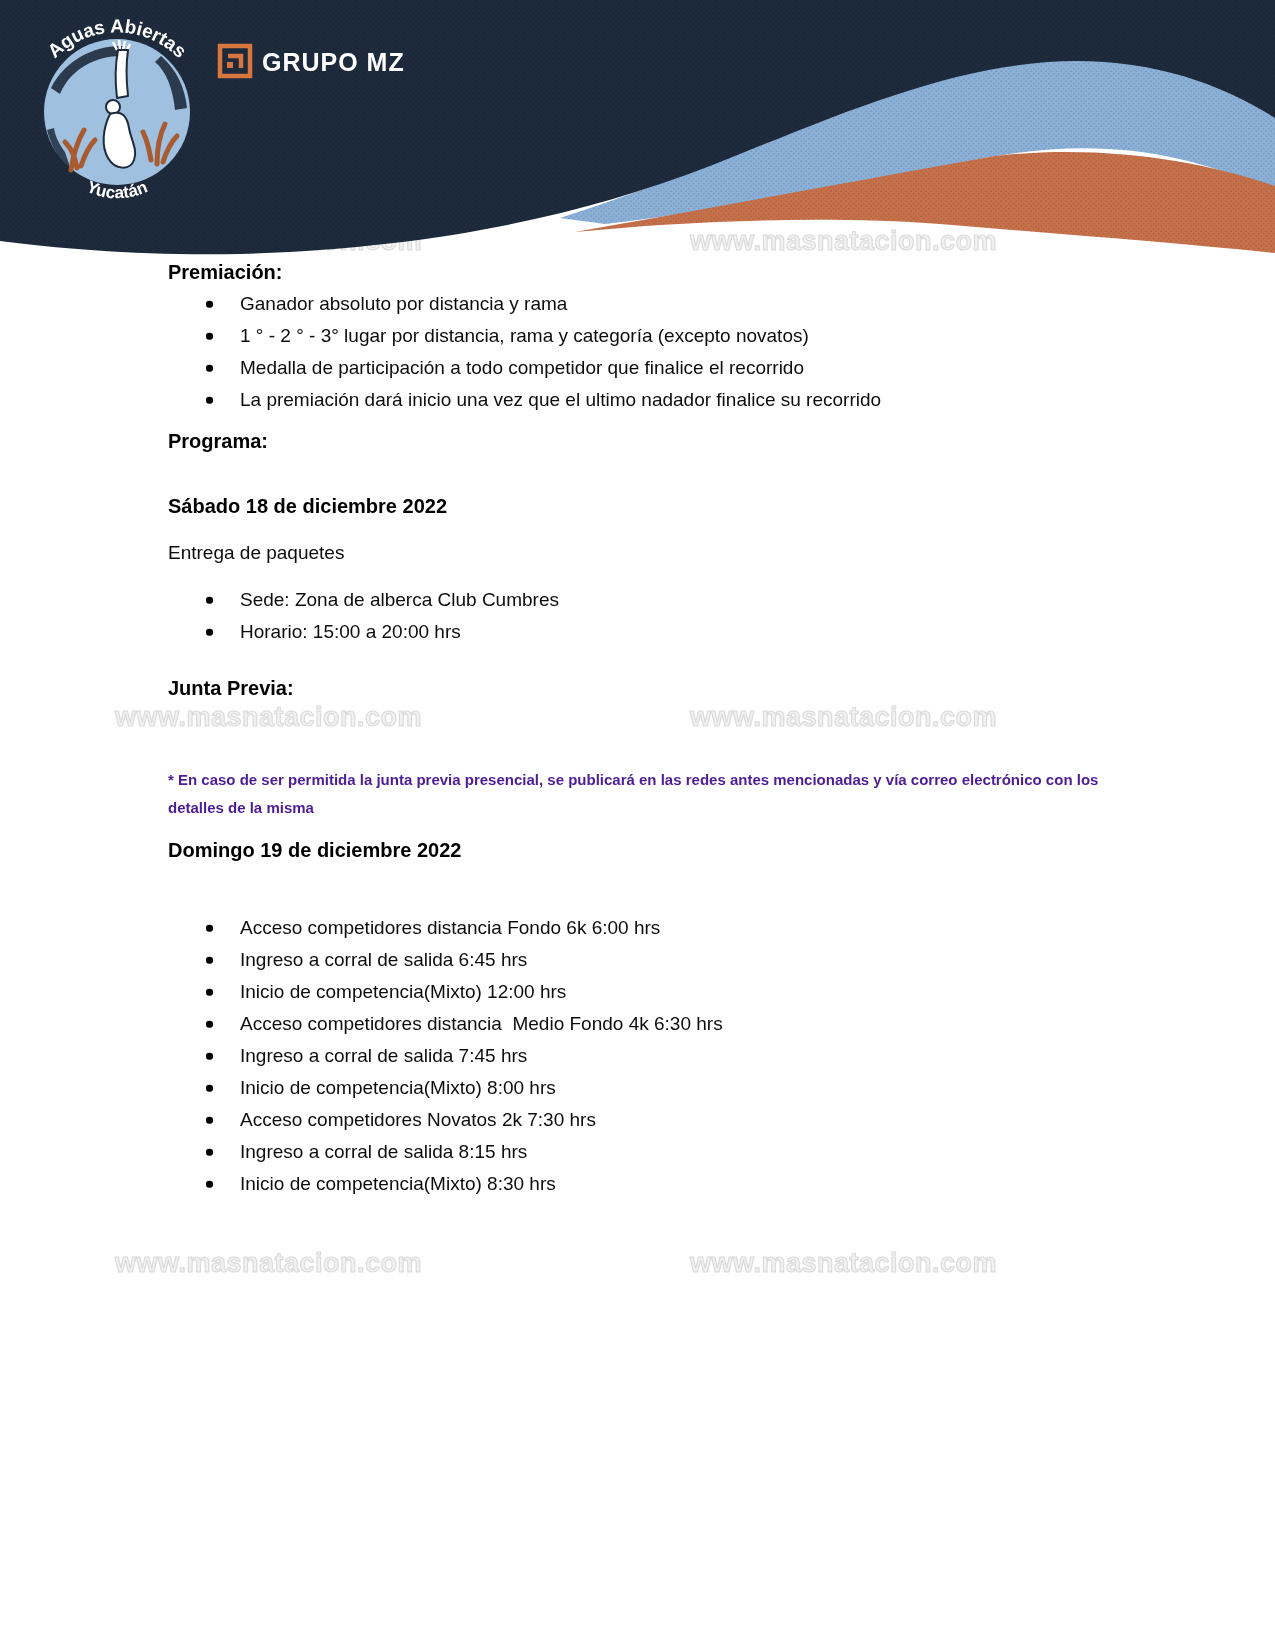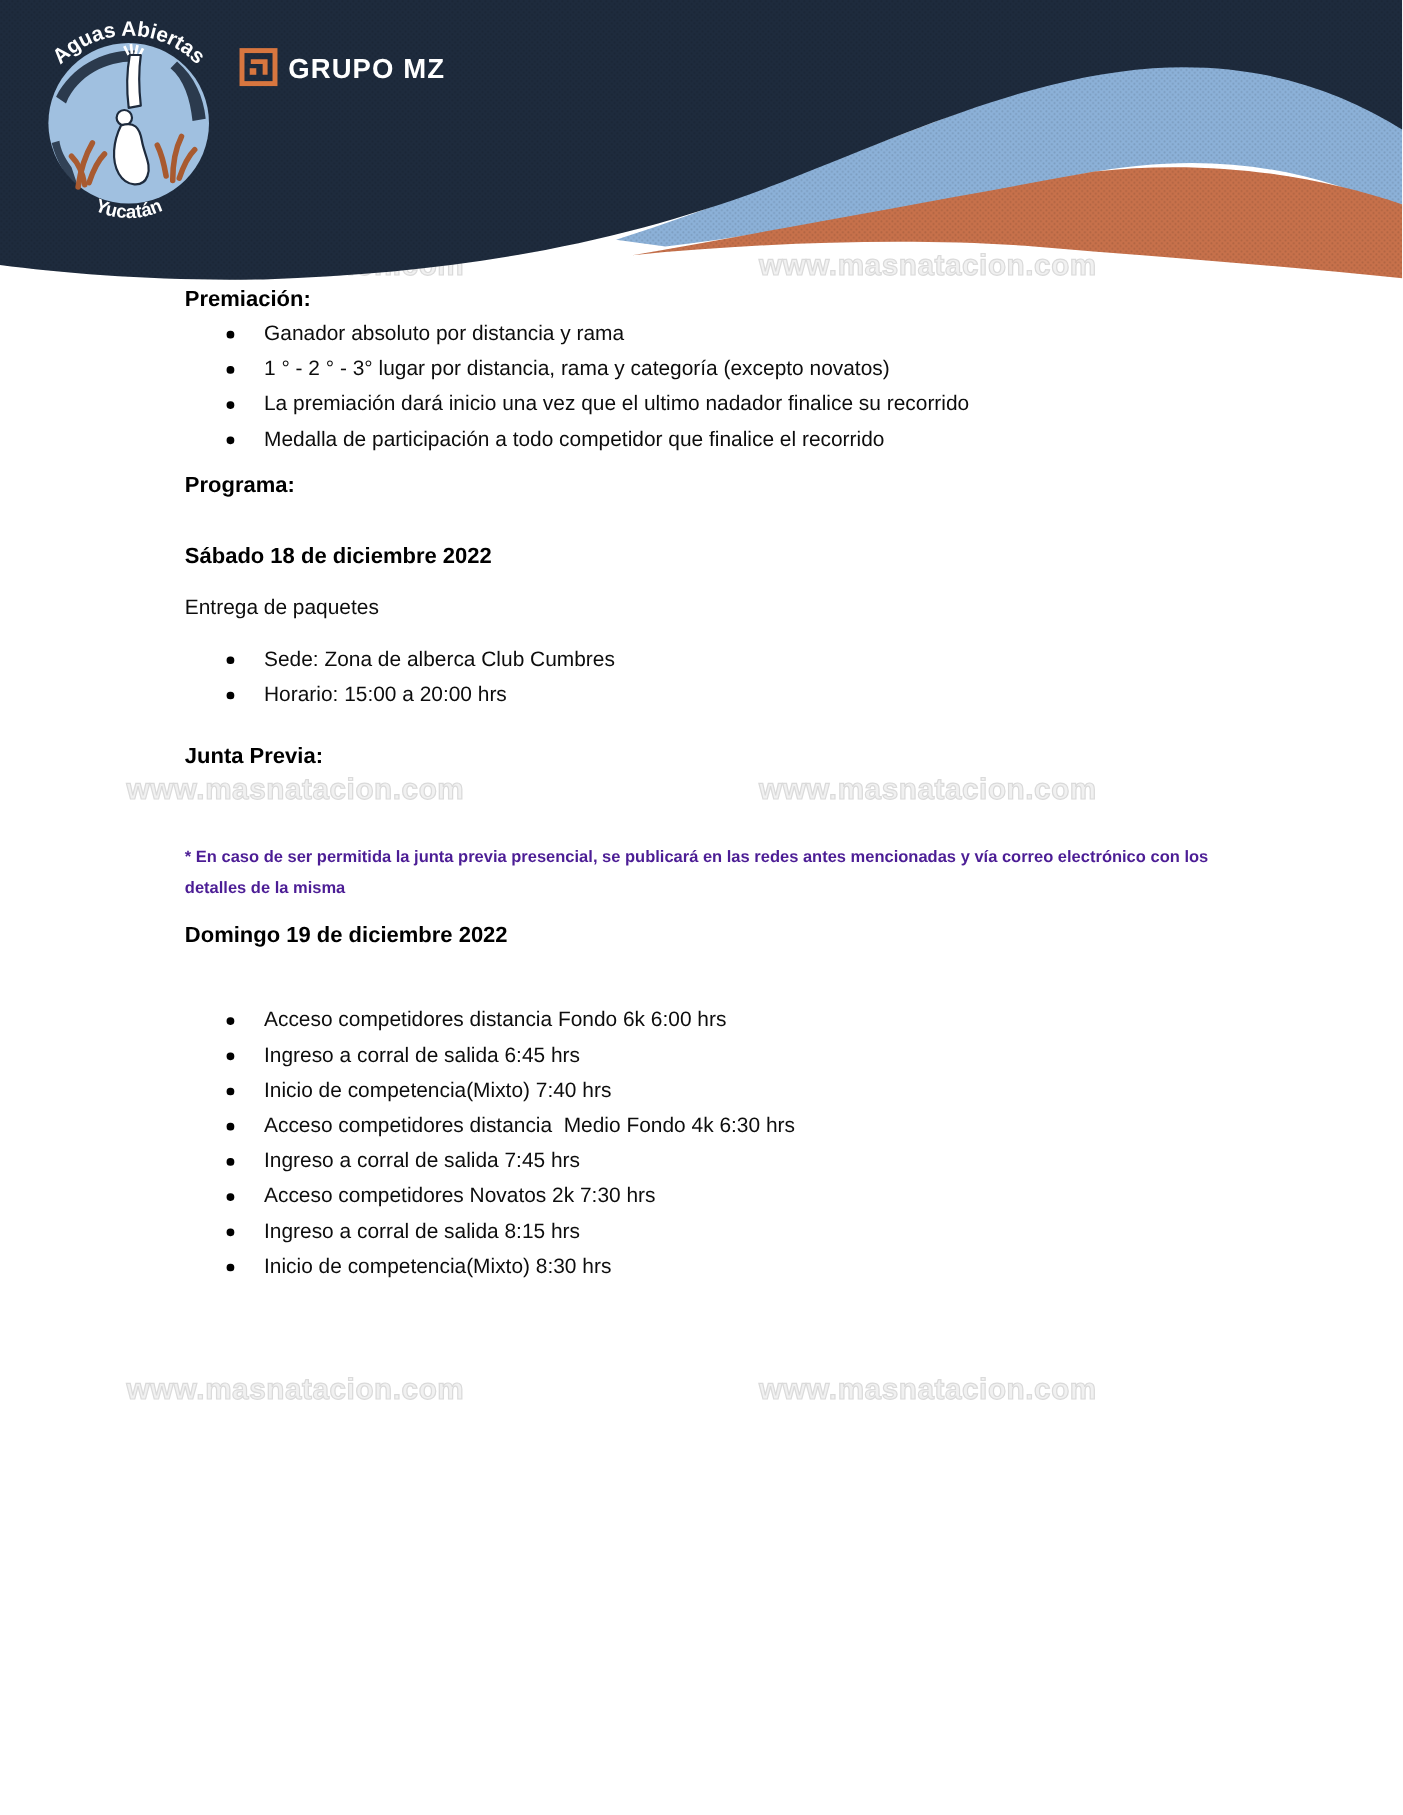--- a/index.html
+++ b/index.html
@@ -129,25 +129,25 @@
       <li>
           <span class="dot"></span>
           <span class="t">Ganador absoluto por distancia y rama</span>
         </li>
       <li>
           <span class="dot"></span>
           <span class="t">1 ° - 2 ° - 3° lugar por distancia, rama y categoría (excepto novatos)</span>
         </li>
       <li>
           <span class="dot"></span>
+          <span class="t">Medalla de participación a todo competidor que finalice el recorrido</span>
+        </li>
+      <li>
+          <span class="dot"></span>
           <span class="t">La premiación dará inicio una vez que el ultimo nadador finalice su recorrido</span>
-        </li>
-      <li>
-          <span class="dot"></span>
-          <span class="t">Medalla de participación a todo competidor que finalice el recorrido</span>
         </li>
     </ul>
 
     <div class="h" style="top:429px">Programa:</div>
 
     <div class="h" style="top:494px">Sábado 18 de diciembre 2022</div>
     <div class="p" style="top:541px">Entrega de paquetes</div>
     <ul class="blist" style="top:584px">
       <li>
           <span class="dot"></span>
@@ -168,29 +168,33 @@
       <li>
           <span class="dot"></span>
           <span class="t">Acceso competidores distancia Fondo 6k 6:00 hrs</span>
         </li>
       <li>
           <span class="dot"></span>
           <span class="t">Ingreso a corral de salida 6:45 hrs</span>
         </li>
       <li>
           <span class="dot"></span>
-          <span class="t">Inicio de competencia(Mixto) 7:40 hrs</span>
+          <span class="t">Inicio de competencia(Mixto) 12:00 hrs</span>
         </li>
       <li>
           <span class="dot"></span>
           <span class="t">Acceso competidores distancia  Medio Fondo 4k 6:30 hrs</span>
         </li>
       <li>
           <span class="dot"></span>
           <span class="t">Ingreso a corral de salida 7:45 hrs</span>
+        </li>
+      <li>
+          <span class="dot"></span>
+          <span class="t">Inicio de competencia(Mixto) 8:00 hrs</span>
         </li>
       <li>
           <span class="dot"></span>
           <span class="t">Acceso competidores Novatos 2k 7:30 hrs</span>
         </li>
       <li>
           <span class="dot"></span>
           <span class="t">Ingreso a corral de salida 8:15 hrs</span>
         </li>
       <li>

